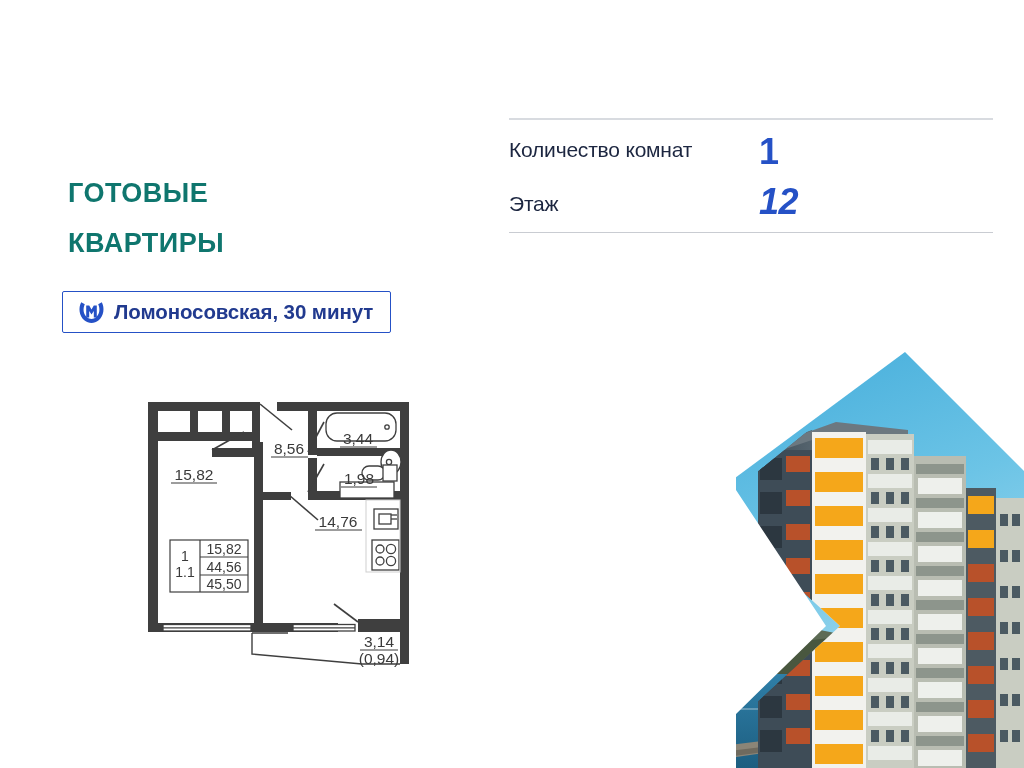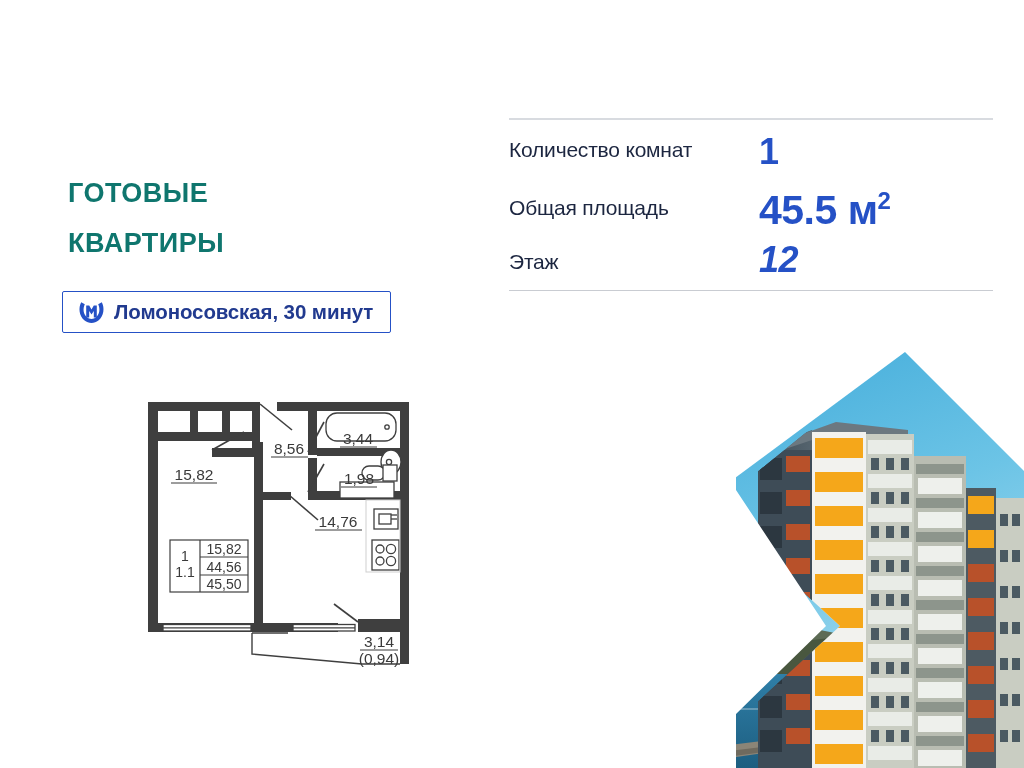--- a/index.html
+++ b/index.html
@@ -150,24 +150,20 @@
 <div id="info-panel">
   <div class="divider top"></div>
 
   <div class="info-rows">
 
     <div class="info-row rooms">
       <div class="label">Количество комнат</div>
       <div class="value">1</div>
     </div>
 
-    <div class="info-row area">
-      <div class="label">Общая площадь</div>
-      <div class="value"><span>45.5 м</span><span class="sup">2</span></div>
-    </div>
 
     <div class="info-row floor">
       <div class="label">Этаж</div>
       <div class="value">12</div>
     </div>
 
   </div>
 
   <div class="divider bottom"></div>
 </div>

